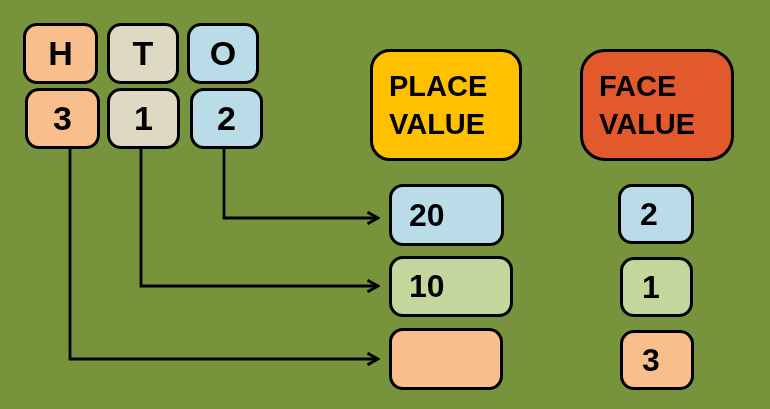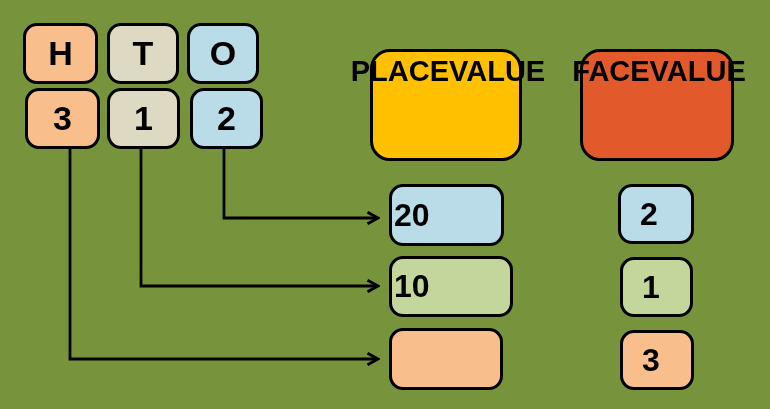--- a/index.html
+++ b/index.html
@@ -36,36 +36,36 @@
   .box-d1 { left: 107px; top: 88px; width: 73px; height: 61px; }
   .box-d2 { left: 190px; top: 88px; width: 73px; height: 61px; }
 
   
   .header-box {
     position: absolute;
     box-sizing: border-box;
     border: 3px solid #000;
     border-radius: 20px;
     display: flex;
-    flex-direction: row;
+    flex-direction: column;
     justify-content: center;
     align-items: flex-start;
-    padding-left: 4px;
+    padding-left: 16px;
     font-weight: bold;
     font-size: 29px;
     line-height: 38px;
     color: #000;
   }
   .header-place { left: 370px; top: 49px; width: 152px; height: 112px; }
   .header-face  { left: 580px; top: 49px; width: 154px; height: 112px; }
 
   
   .result-box {
     justify-content: flex-start;
-    padding-left: 2px;
+    padding-left: 17px;
     font-size: 32px;
   }
   .pv-20    { left: 389px; top: 184px; width: 115px; height: 62px; }
   .pv-10    { left: 389px; top: 256px; width: 124px; height: 61px; }
   .pv-empty { left: 389px; top: 328px; width: 114px; height: 62px; }
 
   
   .face-box { font-size: 32px; justify-content: flex-start; padding-left: 19px; }
   .fv-2 { left: 618px; top: 184px; width: 76px; height: 60px; }
   .fv-1 { left: 620px; top: 257px; width: 73px; height: 60px; }
@@ -112,21 +112,21 @@
     <span>1</span>
   </div>
   <div class="box box-d2" style="background-color: rgb(186, 220, 233);">
     <span>2</span>
   </div>
 
   <div class="header-box header-place" style="background-color: rgb(255, 192, 0);">
     <span>PLACE</span>
     <span>VALUE</span>
   </div>
-  <div class="header-box header-face" style="background-color: rgb(226, 90, 44);">
+  <div class="header-box header-face" style="background-color: rgb(226, 90, 44); border-radius: 25px;">
     <span>FACE</span>
     <span>VALUE</span>
   </div>
 
   <div class="box result-box pv-20" style="background-color: rgb(186, 220, 233);">
     <span>20</span>
   </div>
   <div class="box result-box pv-10" style="background-color: rgb(195, 214, 155);">
     <span>10</span>
   </div>

